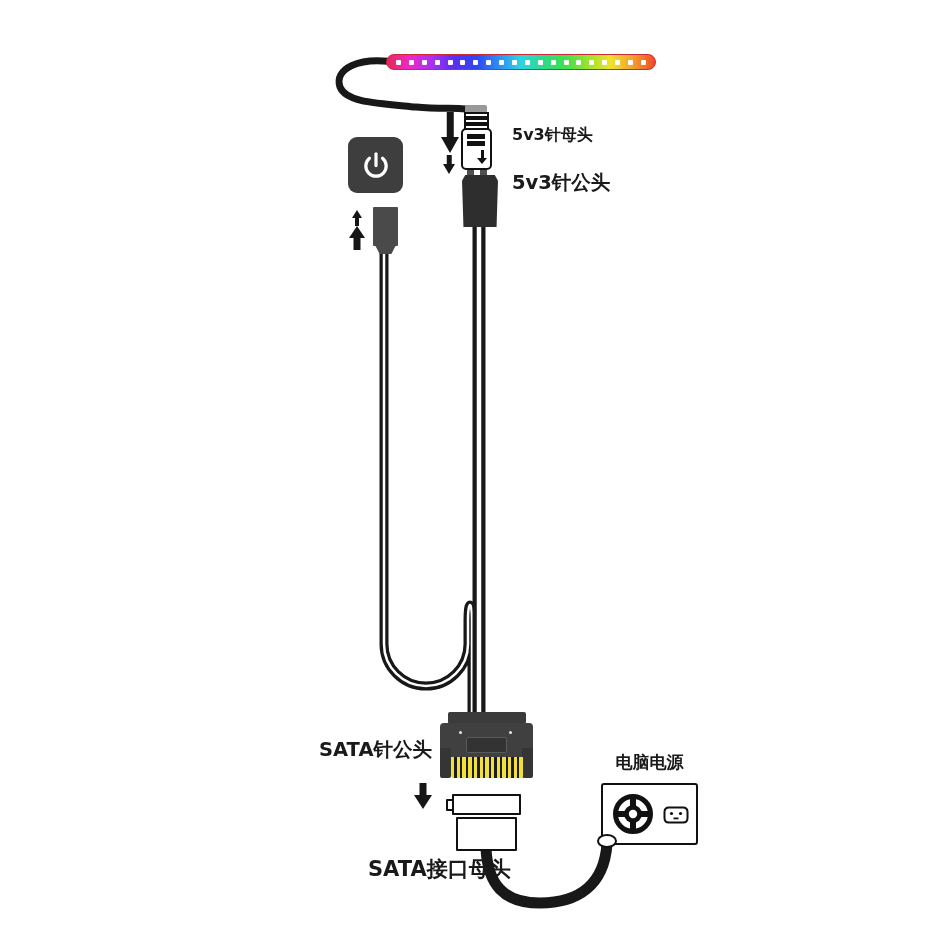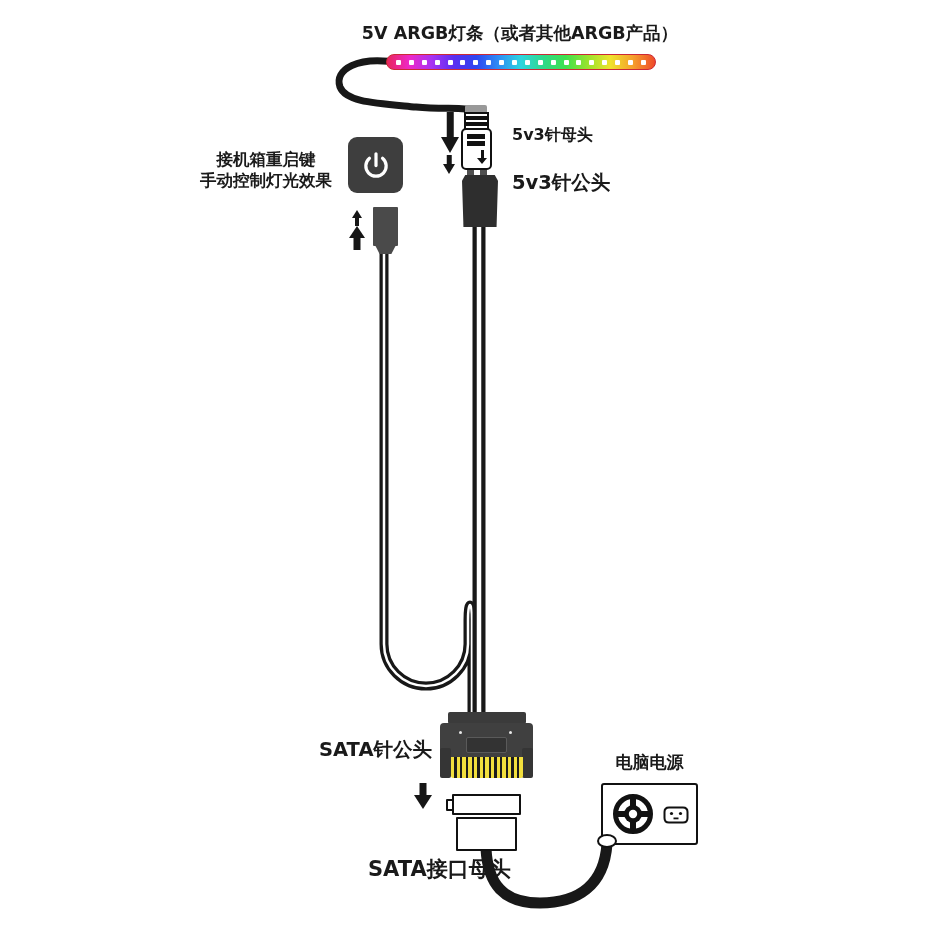--- a/index.html
+++ b/index.html
@@ -103,21 +103,20 @@
 
   <svg id="cables" width="948" height="947" viewBox="0 0 948 947">
     <path class="cable" stroke-width="7" d="M 400 63 C 357 55, 334 70, 340 87 C 346 102, 374 103, 416 107 C 446 110, 467 106, 477 112"></path>
     <path class="cable" stroke-width="9" d="M 384 251 L 384 644 A 42 42 0 0 0 468 644 L 468 620 C 468 600, 472 600, 472 620 L 472 713"></path>
     <path class="cable-core" stroke-width="2.5" d="M 384 251 L 384 644 A 42 42 0 0 0 468 644 L 468 620 C 468 600, 472 600, 472 620 L 472 713"></path>
     <path class="cable" stroke-width="13" d="M 479 226 L 479 713"></path>
     <path class="cable-core" stroke-width="4.5" d="M 479 226 L 479 713"></path>
     <path class="cable" stroke-width="11" d="M 486 849 C 488 884, 503 903, 540 903 C 577 903, 604 886, 607 844"></path>
   </svg>
 
-  <div class="lbl" id="title">5V ARGB灯条（或者其他ARGB产品）</div>
 
   <div class="abs" id="strip" style="background: linear-gradient(90deg, rgb(232, 39, 91), rgb(238, 40, 200), rgb(168, 50, 242), rgb(91, 46, 240), rgb(47, 70, 240), rgb(46, 141, 245), rgb(47, 212, 223), rgb(46, 217, 138), rgb(63, 224, 78), rgb(154, 227, 45), rgb(239, 227, 44), rgb(245, 160, 44), rgb(239, 74, 42));">
       <div class="led"></div>
       <div class="led"></div>
       <div class="led"></div>
       <div class="led"></div>
       <div class="led"></div>
       <div class="led"></div>
       <div class="led"></div>
       <div class="led"></div>
@@ -158,24 +157,20 @@
   <div class="abs male-pin" style="left:467px"></div>
   <div class="abs male-pin" style="left:480px"></div>
   <div class="abs" id="male-body"></div>
   <div class="lbl" id="lbl-male">5v3针公头</div>
 
   <div class="abs" id="pwr-btn">
     <svg width="30" height="30" viewBox="0 0 28 28">
       <path d="M 7.9 7.7 A 9.5 9.5 0 1 0 20.1 7.7" fill="none" stroke="#fff" stroke-width="3" stroke-linecap="round"></path>
       <path d="M 14 3.5 L 14 14.5" fill="none" stroke="#fff" stroke-width="3" stroke-linecap="round"></path>
     </svg>
-  </div>
-  <div class="lbl" id="lbl-reset">
-    <div>接机箱重启键</div>
-    <div>手动控制灯光效果</div>
   </div>
 
   <div class="arrow up" style="left:351px;top:210px;width:12px;height:16px;--hw:5.5px;--hh:8px">
     <div class="head" style="top:0"></div>
     <div class="shaft" style="top:8px;width:4px;height:8px"></div>
   </div>
   <div class="arrow up" style="left:348px;top:226px;width:18px;height:24px;--hw:8.5px;--hh:12px">
     <div class="head" style="top:0"></div>
     <div class="shaft" style="top:12px;width:7px;height:12px"></div>
   </div>

